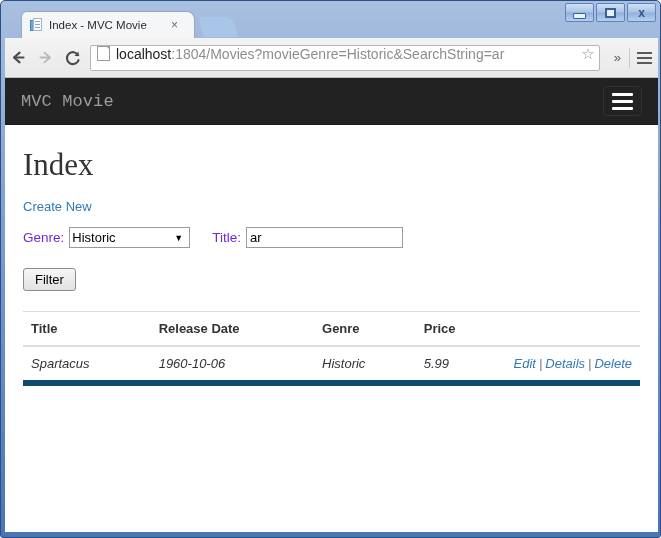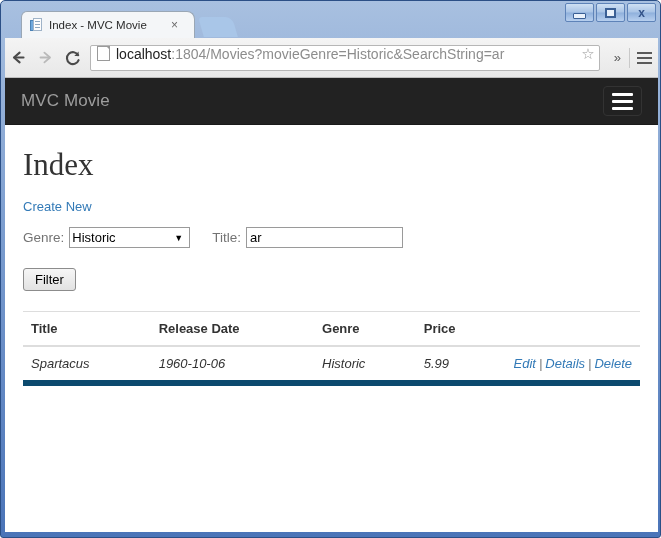--- a/index.html
+++ b/index.html
@@ -269,21 +269,21 @@
     border-bottom: 1px solid #1a1a1a;
     display: flex;
     align-items: center;
     justify-content: space-between;
     padding: 0 16px;
     box-sizing: border-box;
   }
   .brand {
     color: #9d9d9d;
     font-size: 17px;
-    font-family: Liberation Sans, sans-serif;
+    font-family: Liberation Mono, monospace;
     letter-spacing: 0.1px;
   }
   .navbar-toggle {
     width: 39px;
     height: 30px;
     border: 1px solid #333;
     border-radius: 4px;
     background: #222;
     display: flex;
     flex-direction: column;
@@ -325,21 +325,21 @@
     font-size: 13px;
     color: #333;
   }
   .form-line {
     display: flex;
     align-items: center;
     margin-bottom: 20px;
   }
   .form-label {
     font-size: 13.5px;
-    color: #737373;
+    color: #6d28d9;
   }
   select.genre {
     margin-left: 5px;
     width: 121px;
     height: 21px;
     font-size: 13px;
     font-family: "Liberation Sans", sans-serif;
     border: 1px solid #9a9a9a;
     background: #fff;
     color: #000;

